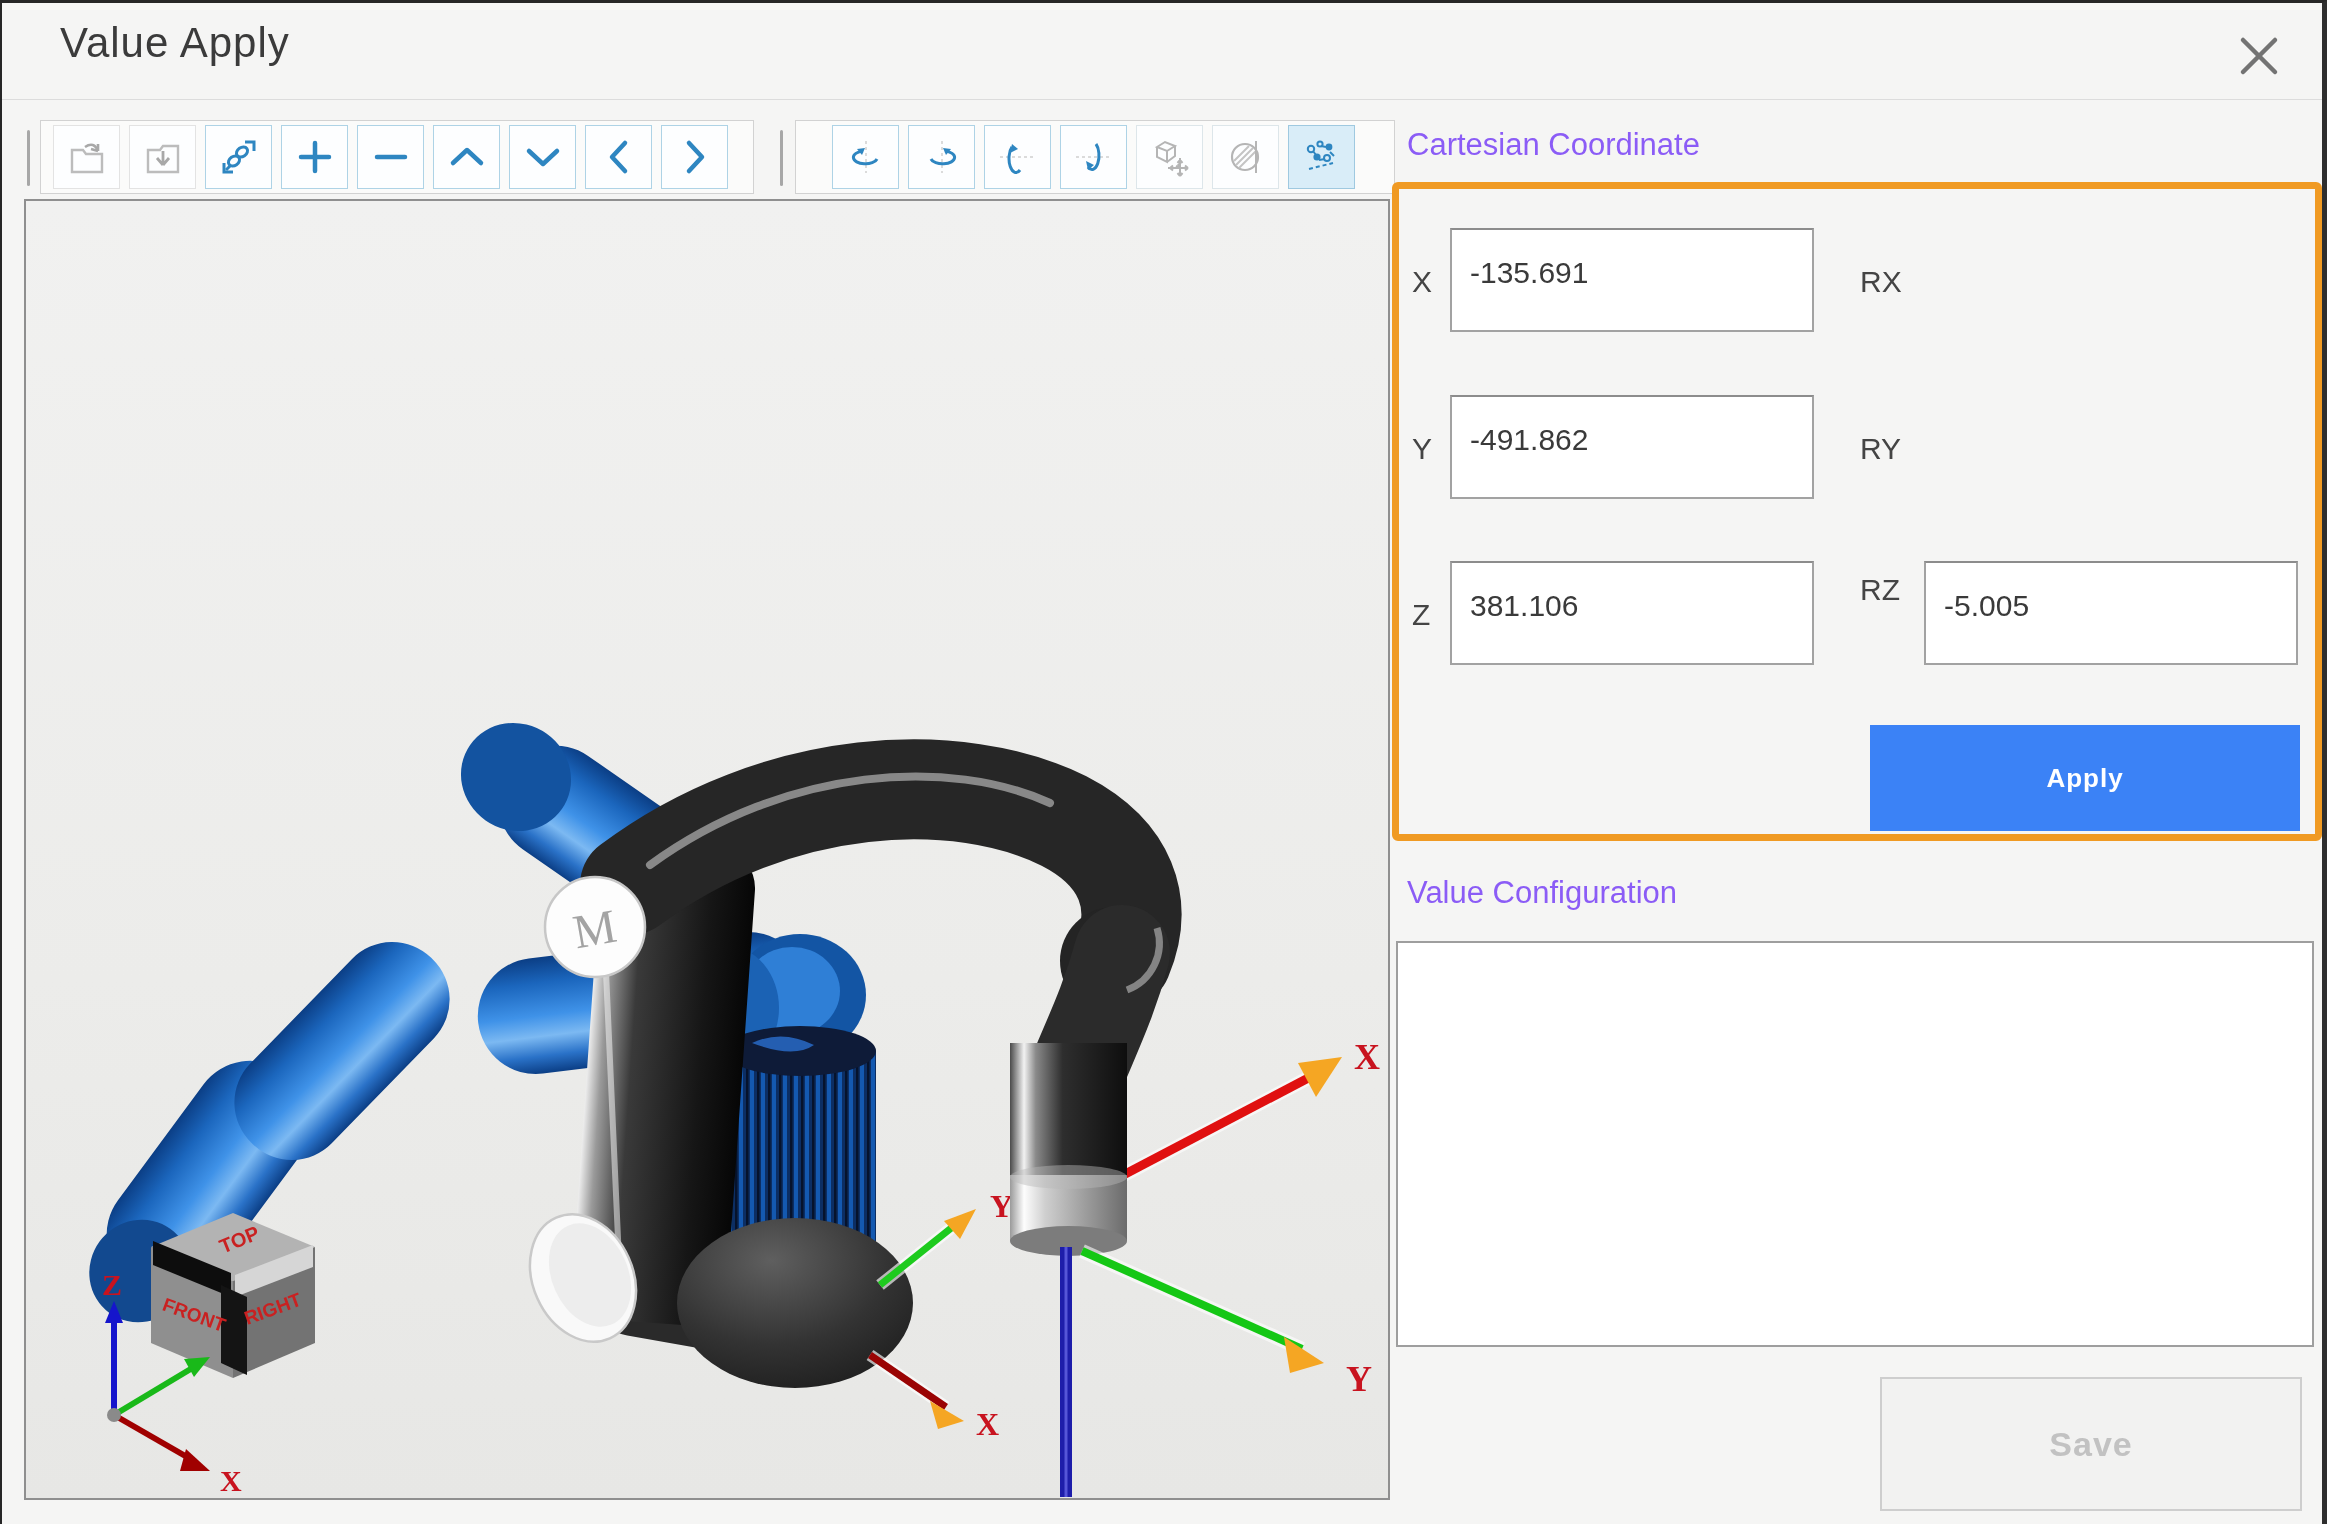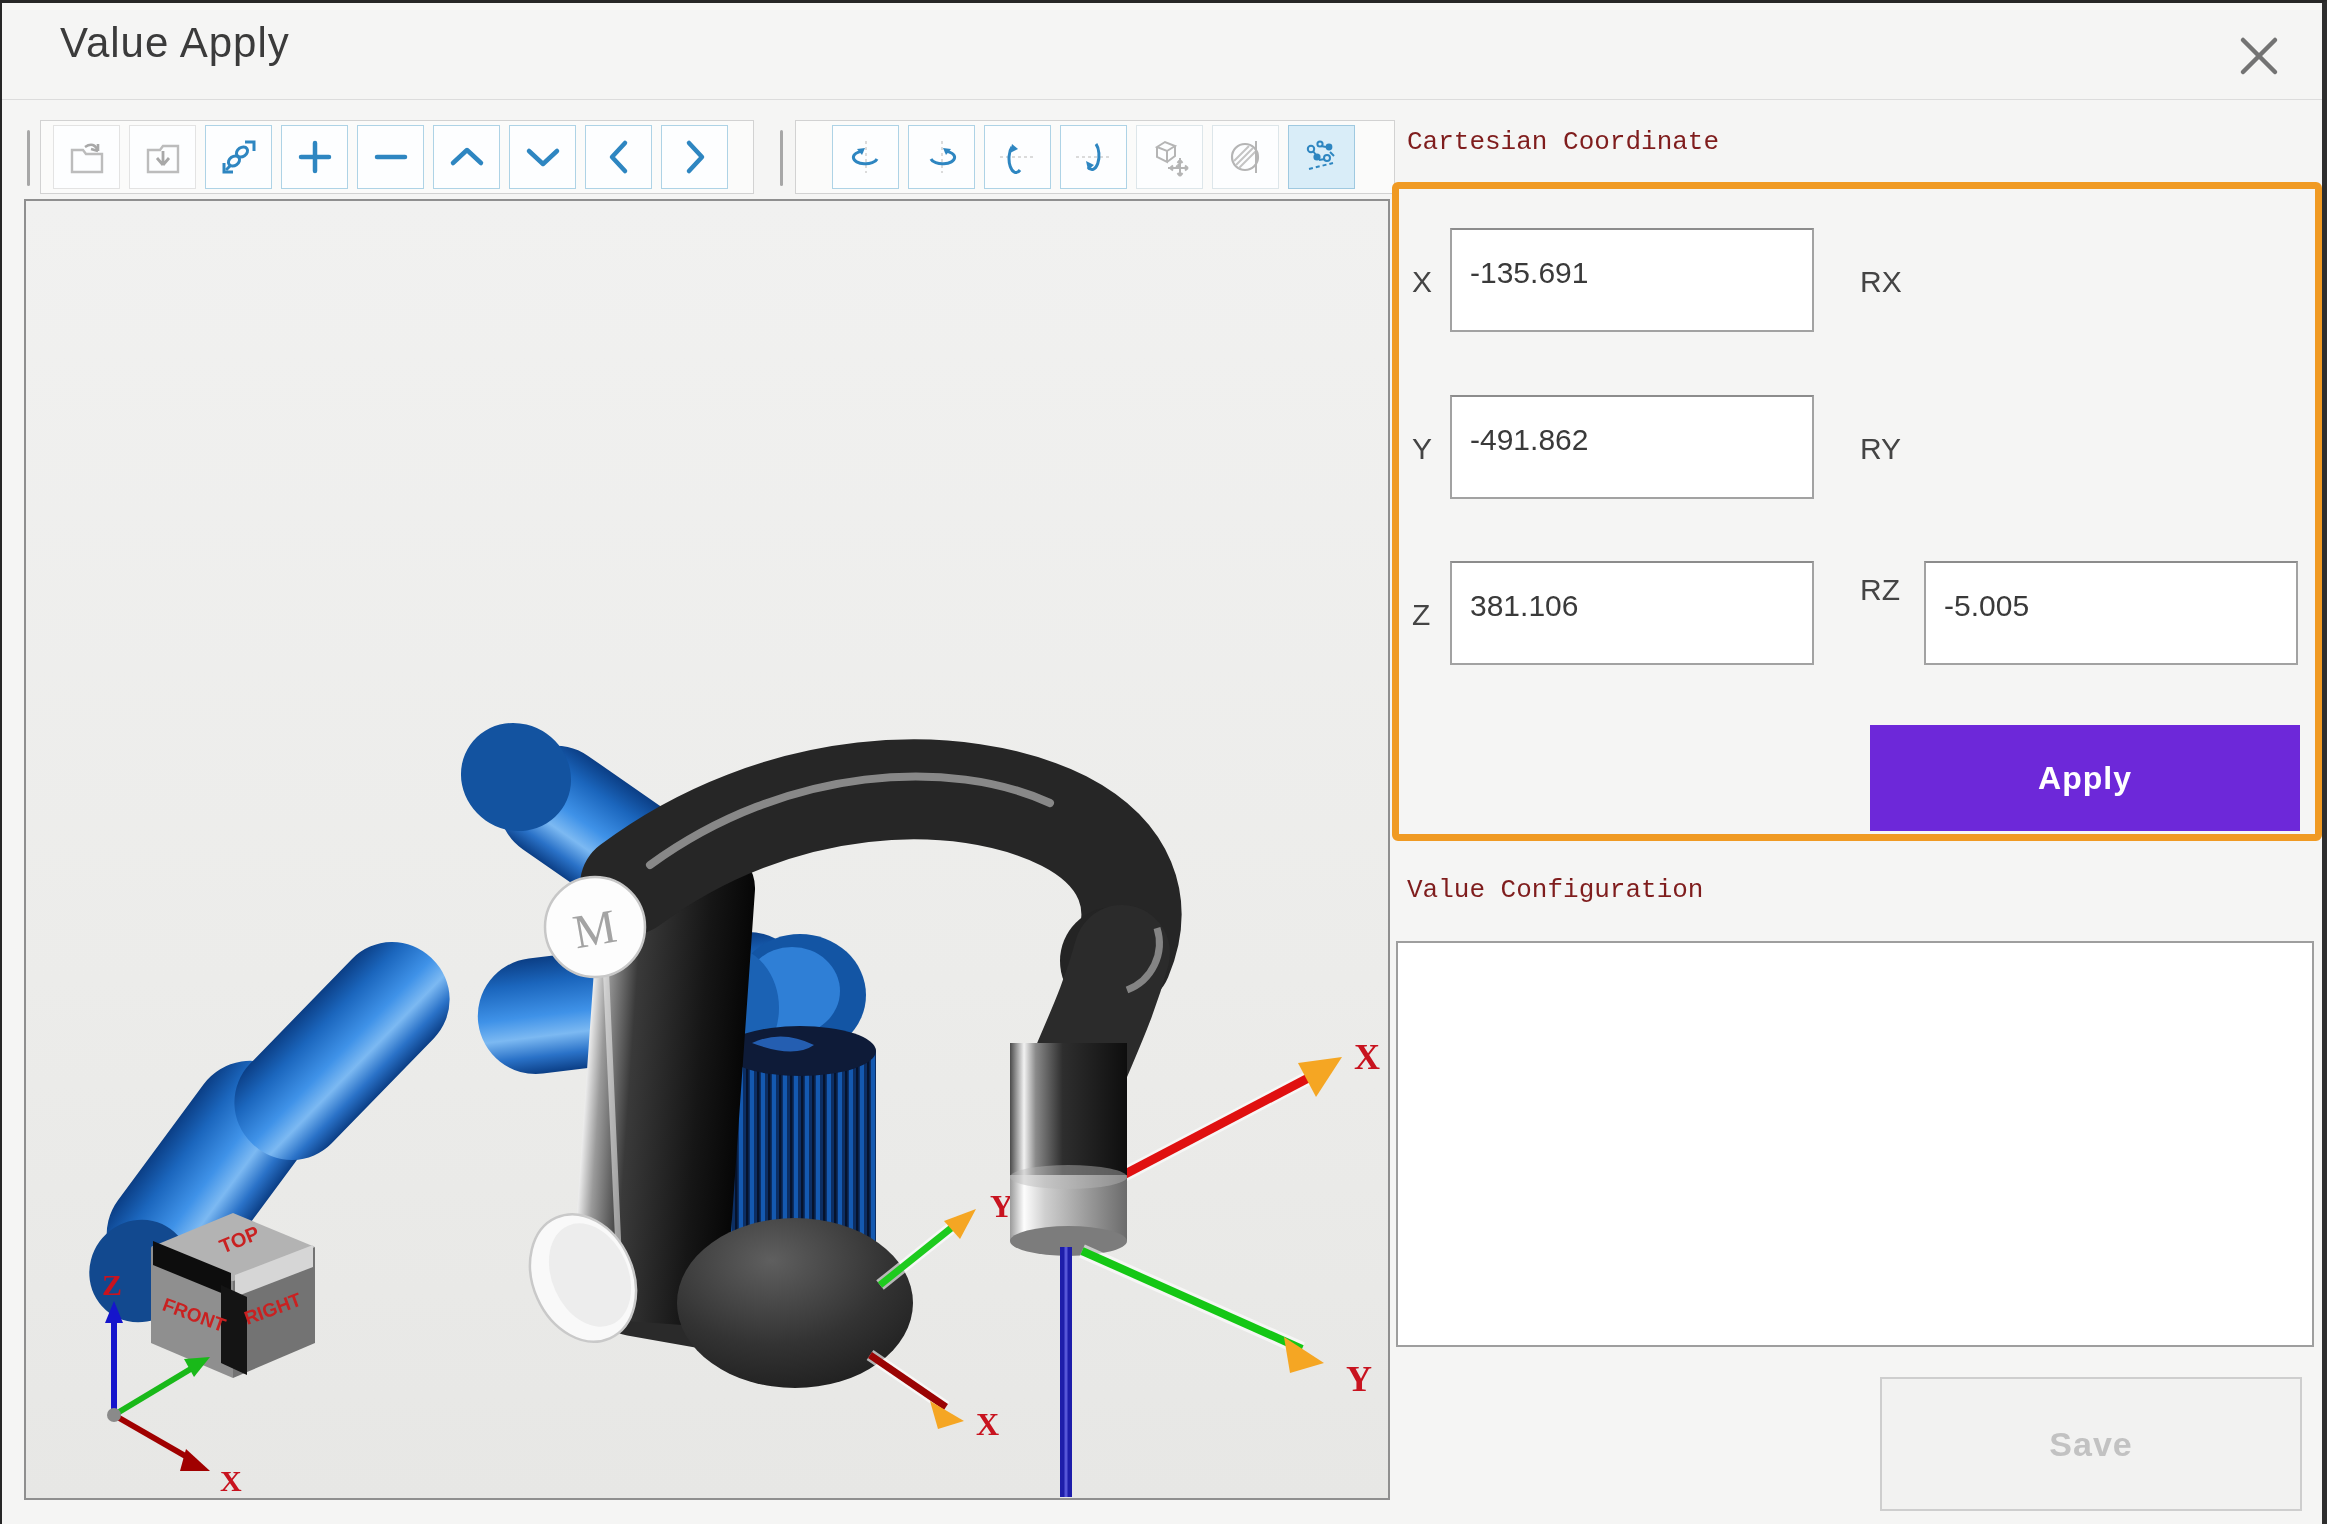--- a/index.html
+++ b/index.html
@@ -24,28 +24,28 @@
         display:flex;align-items:center;justify-content:center;cursor:pointer;flex:0 0 auto;}
   .tbtn.gray{border-color:#e3e3e3;}
   .tbtn.dim{border-color:#dde6ea;}
   .tbtn.active{background:#d9edf8;border-color:#9fc9e0;}
   
   .viewport{left:22px;top:196px;width:1366px;height:1301px;
     background:linear-gradient(180deg,#f1f1f0 0%,#ececea 60%,#e7e7e5 100%);
     border:2px solid #8f8f8f;box-sizing:border-box;cursor:grab;}
   .viewport svg{display:block;}
   
-  .sec-title{font-size:26px;color:#7f1d1d;font-family:Liberation Mono, monospace;}
+  .sec-title{font-size:31px;color:#8b5cf6;}
   .cart-title{left:1405px;top:124px;}
   .orange-box{left:1390px;top:179px;width:916px;height:645px;border:7px solid #f09a23;border-radius:6px;background:transparent;}
   .fld-label{font-size:30px;color:#444;}
   .fld-input{position:absolute;height:104px;background:#fff;border:2px solid #a2a2a2;border-top-color:#8c8c8c;
     box-sizing:border-box;font-family:"Liberation Sans",sans-serif;font-size:30px;color:#3a3a3a;padding:0 0 14px 18px;outline:none;}
-  .apply-btn{left:1868px;top:722px;width:430px;height:106px;background:#6d28d9;border:none;color:#fff;
-    font-size:32px;font-weight:bold;font-family:"Liberation Sans",sans-serif;cursor:pointer;letter-spacing:1px;}
+  .apply-btn{left:1868px;top:722px;width:430px;height:106px;background:#3b82f6;border:none;color:#fff;
+    font-size:26px;font-weight:bold;font-family:"Liberation Sans",sans-serif;cursor:pointer;letter-spacing:1px;}
   .rc-title{left:1405px;top:872px;}
   .rc-list{left:1394px;top:938px;width:918px;height:406px;background:#fff;border:2px solid #9e9e9e;box-sizing:border-box;}
   .save-btn{left:1878px;top:1374px;width:422px;height:134px;background:#f2f2f1;border:2px solid #cecece;
     color:#c2c2c2;font-size:34px;font-weight:bold;font-family:"Liberation Sans",sans-serif;letter-spacing:1px;}
   .axis-label{font-family:"Liberation Serif",serif;font-weight:bold;fill:#c8131f;}
 </style>
 </head>
 <body>
 
 <div class="screen">

